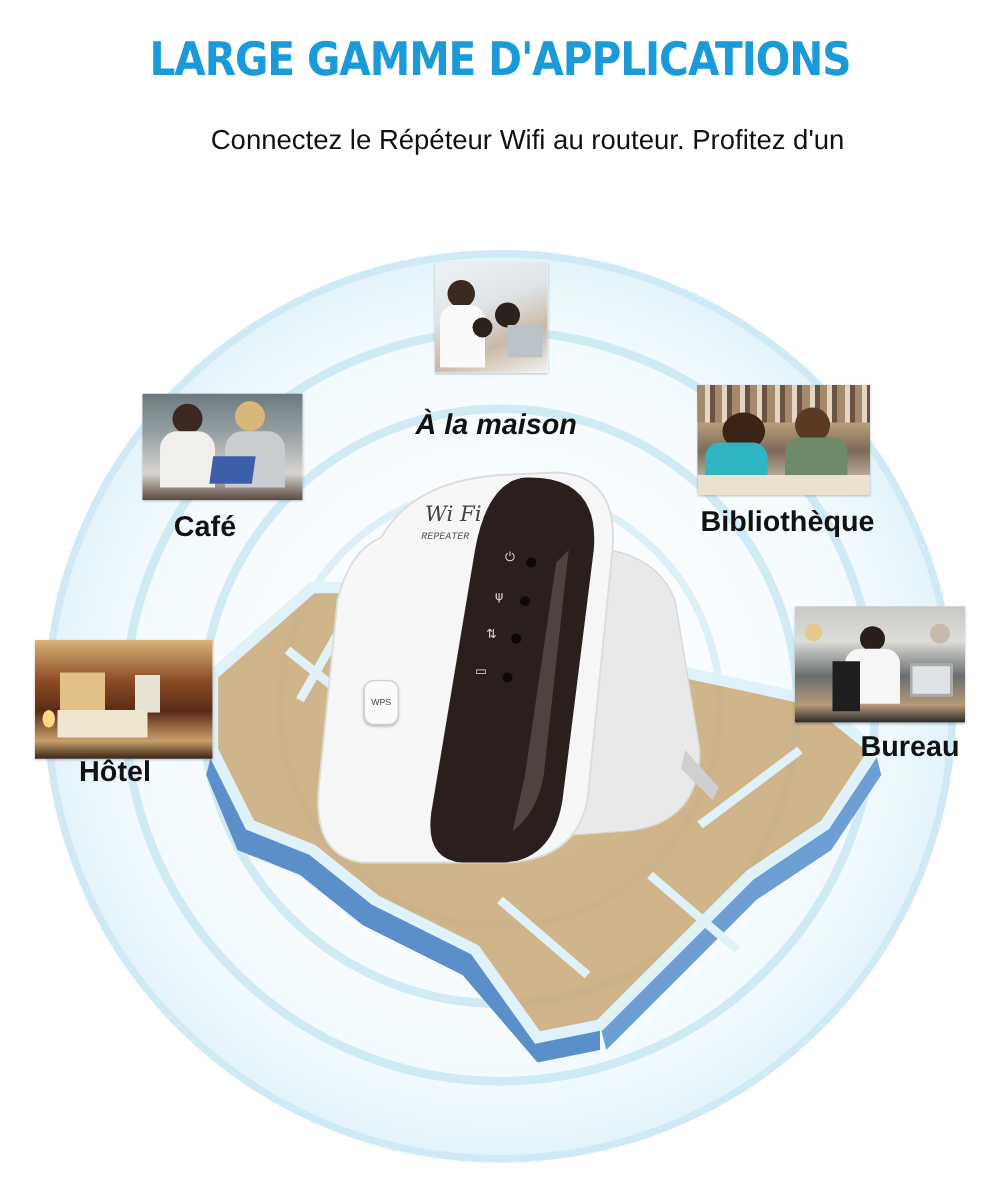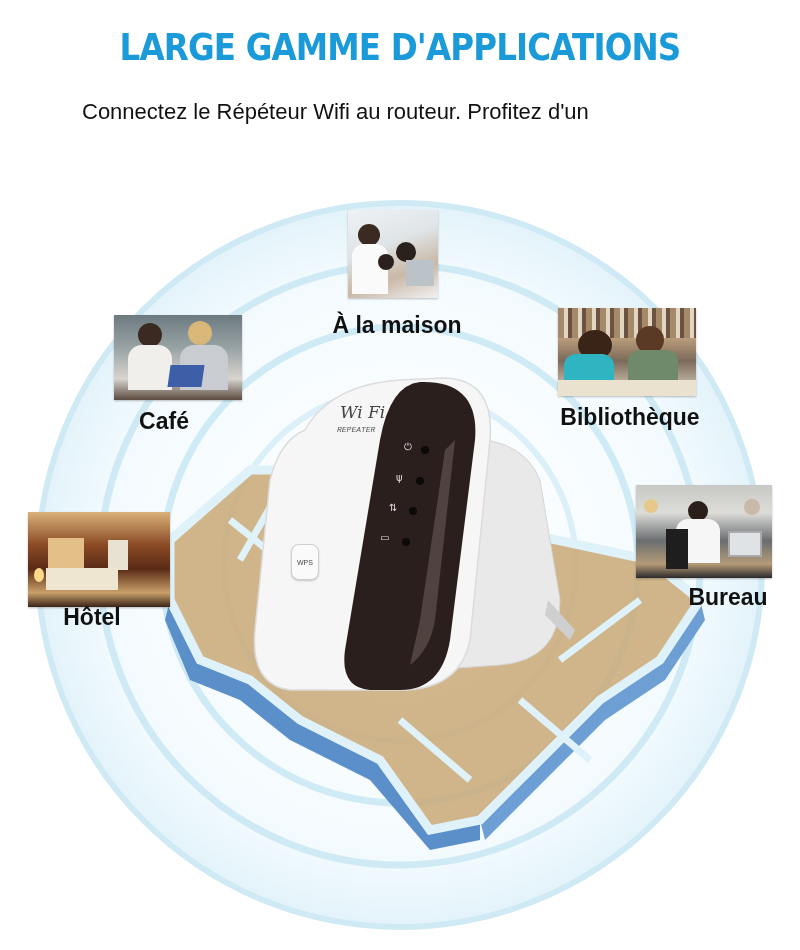--- a/index.html
+++ b/index.html
@@ -2,21 +2,21 @@
 <html><head>
 <meta charset="utf-8">
 <style>
   html, body { margin:0; padding:0; }
   body { width:800px; height:950px; background:#ffffff; position:relative; overflow:hidden;
          font-family:"DejaVu Sans", sans-serif; }
   .title { position:absolute; left:0; top:26px; width:800px; text-align:center;
            font-family:"DejaVu Sans", sans-serif; font-weight:bold; font-size:37px;
            letter-spacing:-1px; color:#1a9ad9; transform:scaleX(0.88); }
   .subtitle { position:absolute; left:82px; top:94px; width:680px; font-size:22px; line-height:36px;
-              color:#111; font-family:"Liberation Sans", sans-serif; }
+              color:#111; font-family:"Liberation Sans", sans-serif;text-align:center; }
   .rings { position:absolute; left:0; top:0; width:800px; height:950px; }
   .photo { position:absolute; overflow:hidden; box-shadow:0 1px 2px rgba(0,0,0,0.25); }
   .label { position:absolute; font-family:"Liberation Sans", sans-serif; font-weight:bold;
            font-size:23px; color:#111; white-space:nowrap; transform:translateX(-50%); }
   .device { position:absolute; left:0; top:0; width:800px; height:950px; }
 </style>
 </head>
 <body>
 
 <svg class="rings" viewBox="0 0 800 950">
@@ -80,21 +80,21 @@
   <div>Connectez le Répéteur Wifi au routeur. Profitez d'un</div>
 </div>
 
 <div class="photo" style="left:348px; top:210px; width:90px; height:88px; background:linear-gradient(160deg,#eef2f4 0%,#dfe4e6 40%,#c9b8a6 70%,#f2f2f2 100%);">
   <div style="position:absolute; left:10px; top:14px; width:22px; height:22px; border-radius:50%; background:#3a2a22;"></div>
   <div style="position:absolute; left:4px; top:34px; width:36px; height:50px; border-radius:12px 12px 0 0; background:#fafafa;"></div>
   <div style="position:absolute; left:48px; top:32px; width:20px; height:20px; border-radius:50%; background:#2b211c;"></div>
   <div style="position:absolute; left:30px; top:44px; width:16px; height:16px; border-radius:50%; background:#2b211c;"></div>
   <div style="position:absolute; left:58px; top:50px; width:28px; height:26px; background:#bcc3c8;"></div>
 </div>
-<div class="label" style="left:397px; top:312px;">À la maison</div>
+<div class="label" style="left:397px; top:326px;font-style:italic;">À la maison</div>
 
 <div class="photo" style="left:114px; top:315px; width:128px; height:85px; background:linear-gradient(180deg,#6c7a80 0%,#9aa4a6 40%,#d8d4cf 75%,#5a4a3f 100%);">
   <div style="position:absolute; left:24px; top:8px; width:24px; height:24px; border-radius:50%; background:#3b2a22;"></div>
   <div style="position:absolute; left:14px; top:30px; width:44px; height:45px; border-radius:14px 14px 0 0; background:#f1efec;"></div>
   <div style="position:absolute; left:74px; top:6px; width:24px; height:24px; border-radius:50%; background:#d9b779;"></div>
   <div style="position:absolute; left:66px; top:30px; width:48px; height:45px; border-radius:14px 14px 0 0; background:#c9ccd0;"></div>
   <div style="position:absolute; left:55px; top:50px; width:34px; height:22px; background:#3d5fa8; transform:skewX(-8deg);"></div>
 </div>
 <div class="label" style="left:164px; top:408px;">Café</div>
 

